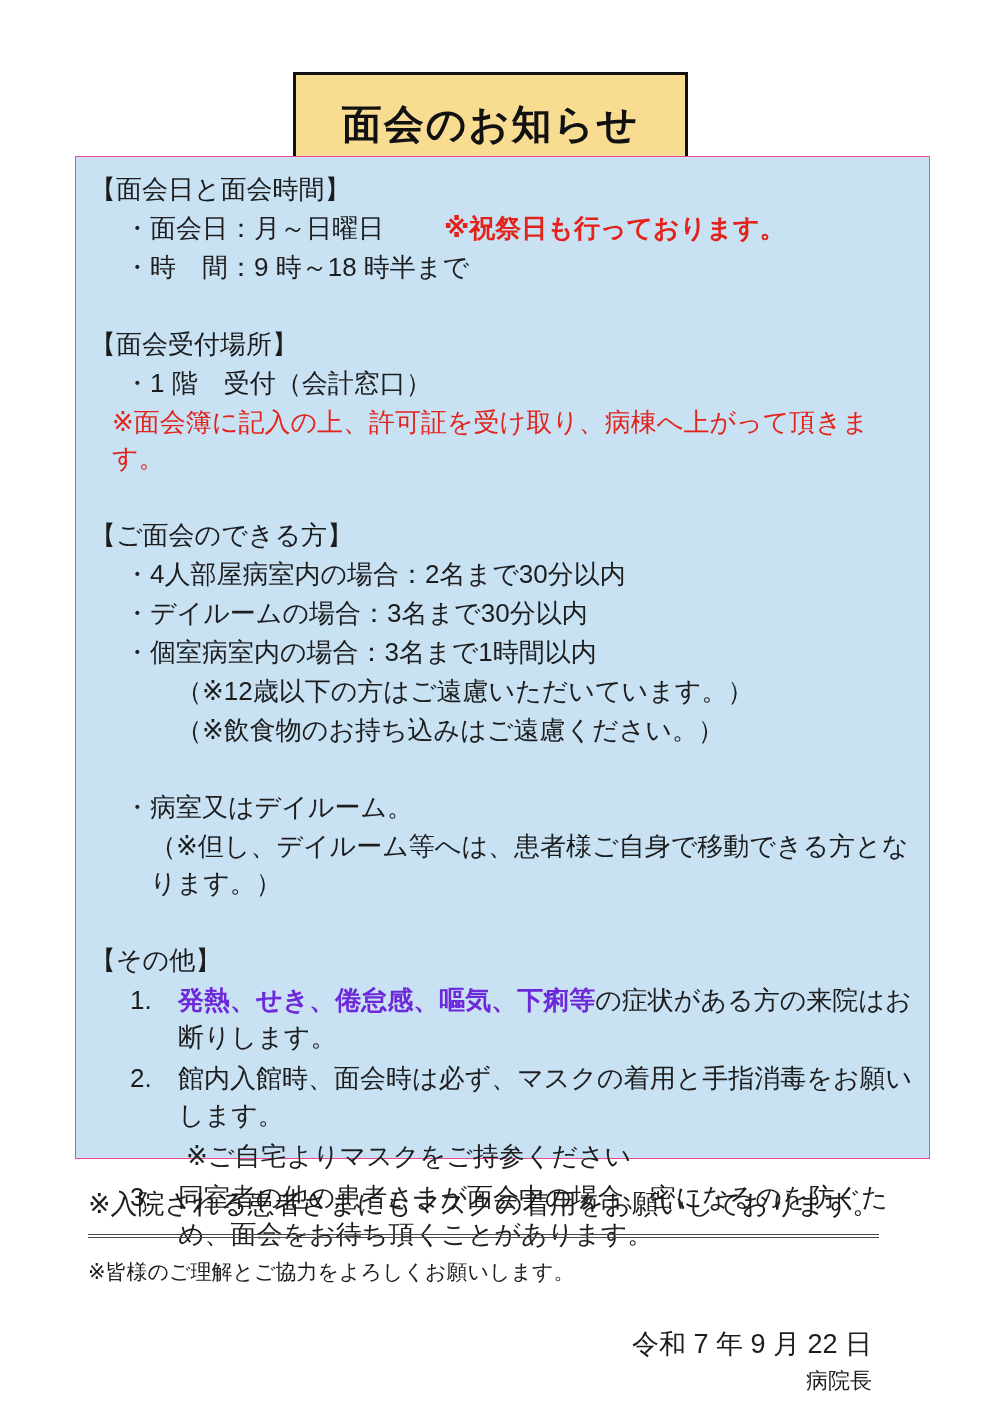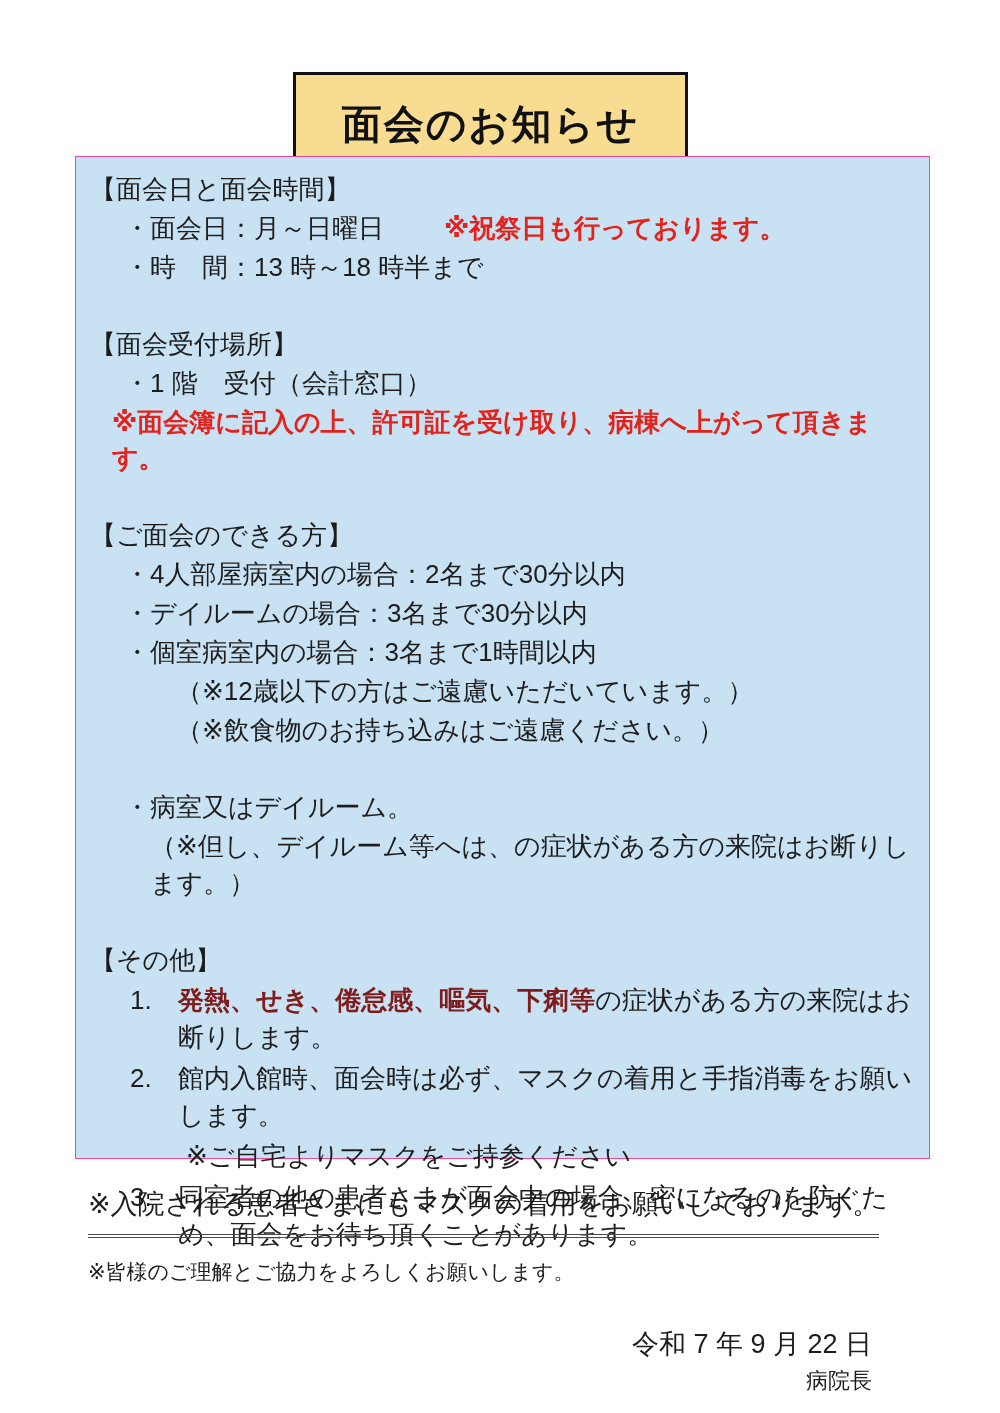--- a/index.html
+++ b/index.html
@@ -55,26 +55,26 @@
   .section:last-child { margin-bottom: 0; }
   .sec-heading {
     font-weight: 500;
     color: #1c1c1c;
     margin: 0;
   }
   .line { margin: 2px 0 0 34px; }
   .line-inline-red { color: #e3231b; font-weight: 600; margin-left: 60px; }
   .red-note {
     color: #e3231b;
-    font-weight: 700;
+    font-weight: 400;
     margin: 2px 0 0 22px;
   }
   .sub-note { margin: 2px 0 0 86px; }
   .sub-note-4 { margin: 2px 0 0 60px; }
-  .red-inline { color: #7f1d1d; font-weight: 600; }
+  .red-inline { color: #6d28d9; font-weight: 600; }
   
   .num-item {
     position: relative;
     margin: 4px 0 0 40px;
     padding-left: 48px;
   }
   .num-item .num {
     position: absolute;
     left: 0;
     top: 0;
@@ -121,41 +121,41 @@
     <h1>面会のお知らせ</h1>
   </div>
 
   <div class="notice-box">
 
     <div class="section">
       <p class="sec-heading">【面会日と面会時間】</p>
       <div class="line">
         <span>・面会日：月～日曜日</span><span class="line-inline-red">※祝祭日も行っております。</span>
       </div>
-      <div class="line">・時　間：13 時～18 時半まで</div>
+      <div class="line">・時　間：9 時～18 時半まで</div>
     </div>
 
     <div class="section">
       <p class="sec-heading">【面会受付場所】</p>
       <div class="line">・1 階　受付（会計窓口）</div>
       <div class="red-note">※面会簿に記入の上、許可証を受け取り、病棟へ上がって頂きます。</div>
     </div>
 
     <div class="section">
       <p class="sec-heading">【ご面会のできる方】</p>
       <div class="line">・4人部屋病室内の場合：2名まで30分以内</div>
       <div class="line">・デイルームの場合：3名まで30分以内</div>
       <div class="line">・個室病室内の場合：3名まで1時間以内</div>
       <div class="sub-note">（※12歳以下の方はご遠慮いただいています。）</div>
       <div class="sub-note">（※飲食物のお持ち込みはご遠慮ください。）</div>
     </div>
 
     <div class="section">
       <div class="line">・病室又はデイルーム。</div>
-      <div class="sub-note-4">（※但し、デイルーム等へは、の症状がある方の来院はお断りします。）</div>
+      <div class="sub-note-4">（※但し、デイルーム等へは、患者様ご自身で移動できる方となります。）</div>
     </div>
 
     <div class="section">
       <p class="sec-heading">【その他】</p>
       <div class="num-item">
         <span class="num">1.</span>
         <span class="red-inline">発熱、せき、倦怠感、嘔気、下痢等</span><span>の症状がある方の来院はお断りします。</span>
       </div>
       <div class="num-item">
         <span class="num">2.</span>

